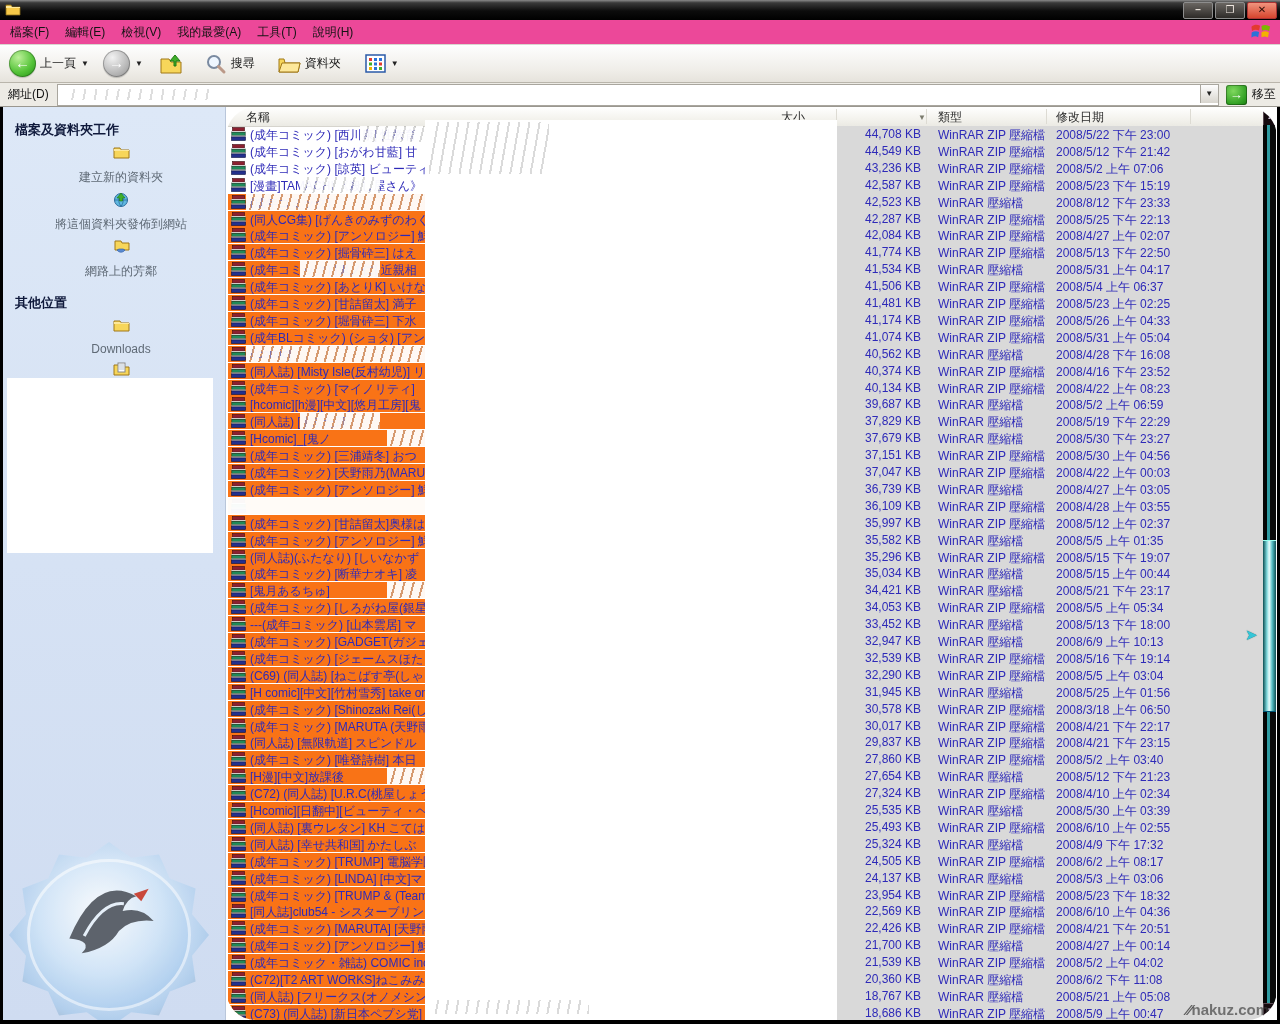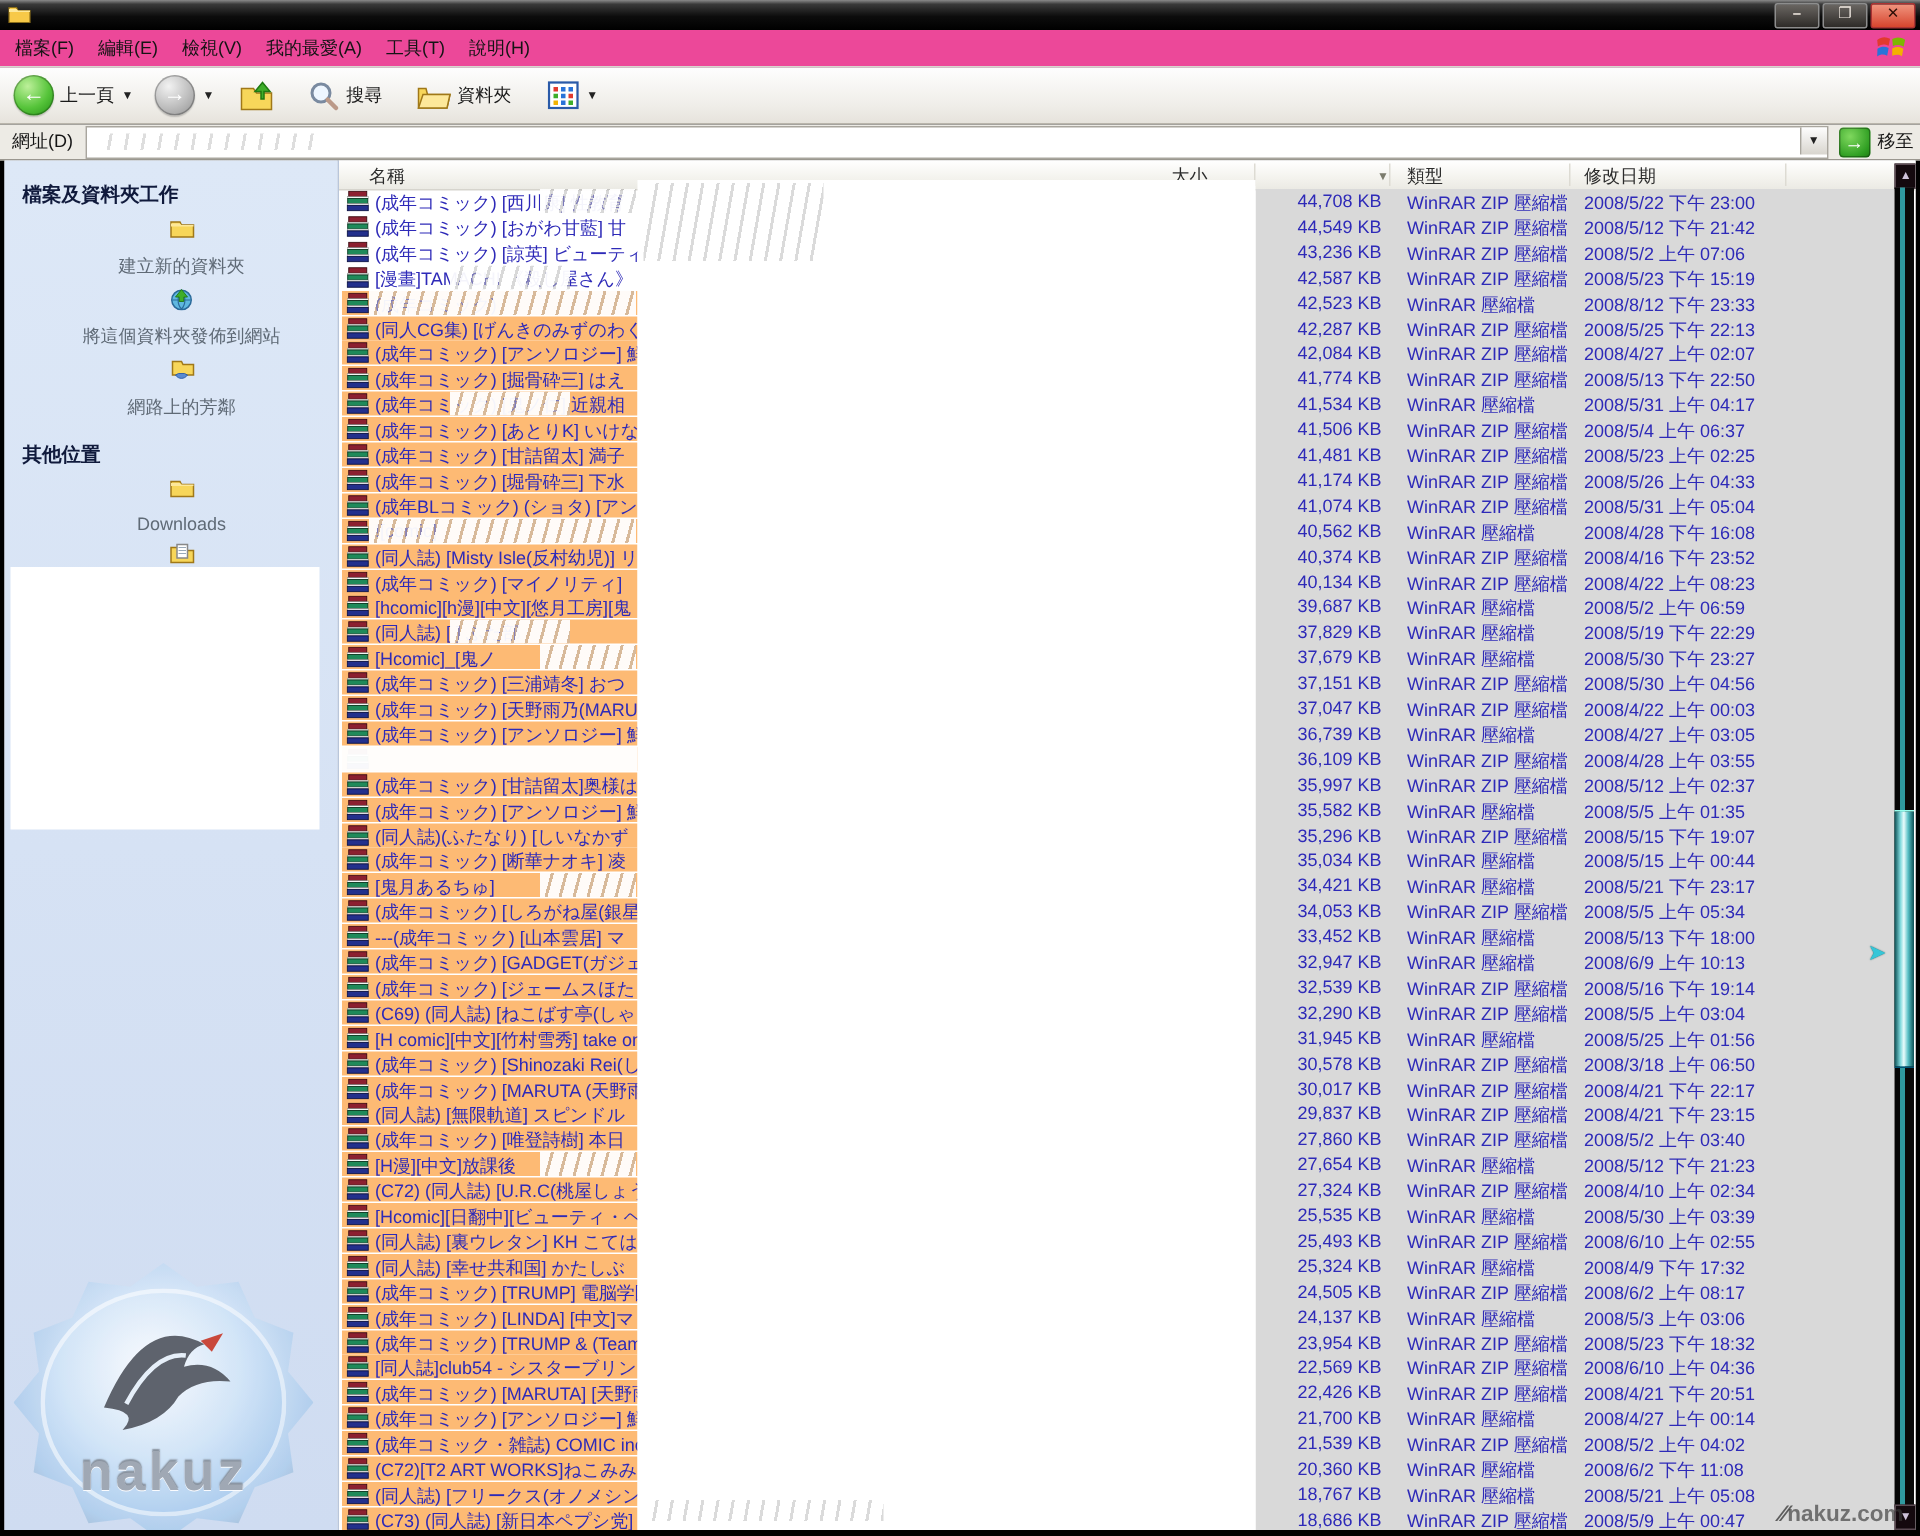--- a/index.html
+++ b/index.html
@@ -71,32 +71,32 @@
     clip-path:polygon(50% 0%,61.1% 8.5%,75% 6.7%,80.4% 19.6%,93.3% 25%,91.5% 38.9%,100% 50%,91.5% 61.1%,93.3% 75%,80.4% 80.4%,75% 93.3%,61.1% 91.5%,50% 100%,38.9% 91.5%,25% 93.3%,19.6% 80.4%,6.7% 75%,8.5% 61.1%,0% 50%,8.5% 38.9%,6.7% 25%,19.6% 19.6%,25% 6.7%,38.9% 8.5%);}
   .badge-inner{position:absolute;left:9%;top:9%;width:82%;height:82%;border-radius:50%;
     background:radial-gradient(circle at 45% 35%,#ffffff,#d2e6f8 45%,#a4c8ec 80%,#8fb6de 100%);
     box-shadow:inset 0 0 0 3px rgba(255,255,255,.6);}
   .badge-bird{position:absolute;left:18%;top:12%;width:64%;height:60%;}
   .badge-text{position:absolute;left:0;right:0;bottom:14%;text-align:center;
     font-size:36px;font-weight:bold;color:#99a1ab;letter-spacing:2px;
     text-shadow:0 1px 0 #fff,0 -1px 1px #7d8690;}
 
   
-  .list{position:relative;flex:1;background:#fff;overflow:hidden;}
+  .list{position:relative;flex:1;background:#fff;overflow:hidden;border-radius:30px;}
   .list-header{position:absolute;left:0;top:0;right:0;height:19px;
     background:linear-gradient(#ffffff,#f4f3ee 60%,#ebeae4);border-bottom:1px solid #d6d4cd;}
   .hlabel{position:absolute;top:2px;font-size:12px;color:#2b2b2b;}
   .hsep{position:absolute;top:2px;width:1px;height:15px;background:#dddbd3;}
   .sort-arrow{position:absolute;top:6px;font-size:8px;color:#7b7b6d;}
 
   .graypanel{position:absolute;left:611px;top:19px;right:14px;bottom:0;background:#d9d9d9;}
   .rows{position:absolute;left:0;top:19px;right:14px;bottom:0;}
   .row{position:absolute;left:0;right:0;height:17px;font-size:12px;color:#2e2ab8;}
   .namecell{position:absolute;left:2px;top:0;width:197px;height:16px;overflow:hidden;white-space:nowrap;}
-  .namecell.sel{background:#fdba74;}
+  .namecell.sel{background:#f97316;padding-left:27px;}
   .rowicon{position:absolute;left:3px;top:1px;width:15px;height:14px;}
   .nametext{position:absolute;left:22px;top:1px;white-space:nowrap;}
   .cell-size{position:absolute;left:555px;width:140px;top:1px;text-align:right;}
   .cell-type{position:absolute;left:712px;top:1px;}
   .cell-date{position:absolute;left:830px;top:1px;}
 
   
   .censor-band{position:absolute;left:199px;width:412px;top:13px;bottom:0;background:#fff;}
   .band-streak{position:absolute;background:repeating-linear-gradient(100deg,rgba(255,255,255,0) 0 8px,rgba(150,150,150,.35) 8px 10px);}
   .smudge{position:absolute;top:0;bottom:0;background:repeating-linear-gradient(105deg,rgba(255,255,255,.95) 0 7px,rgba(185,185,185,.55) 7px 9px);}
@@ -284,21 +284,20 @@
         </div>
       <div class="sb-censor"></div>
       <div class="badge">
         <div class="badge-star"></div>
         <div class="badge-inner"></div>
         <svg class="badge-bird" viewBox="0 0 100 90">
           <path d="M18 60 Q40 8 72 26 Q64 28 61 38 Q76 34 86 46 Q68 44 58 54 Q50 68 28 72 Q38 62 18 60 Z" fill="#4e535a"></path>
           <path d="M70 24 L82 20 L76 30 Z" fill="#c83422"></path>
           <path d="M30 58 Q45 30 62 32" stroke="#e9f2fa" stroke-width="2.5" fill="none"></path>
         </svg>
-        <div class="badge-text">nakuz</div>
       </div>
     </div>
 
     <div class="list">
       <div class="list-header">
         <span class="hlabel" style="left:20px;">名稱</span>
         <span class="hlabel" style="left:555px;width:130px;text-align:left;">大小</span>
         <span class="sort-arrow" style="left:692px;">▼</span>
         <span class="hlabel" style="left:712px;">類型</span>
         <span class="hlabel" style="left:830px;">修改日期</span>

